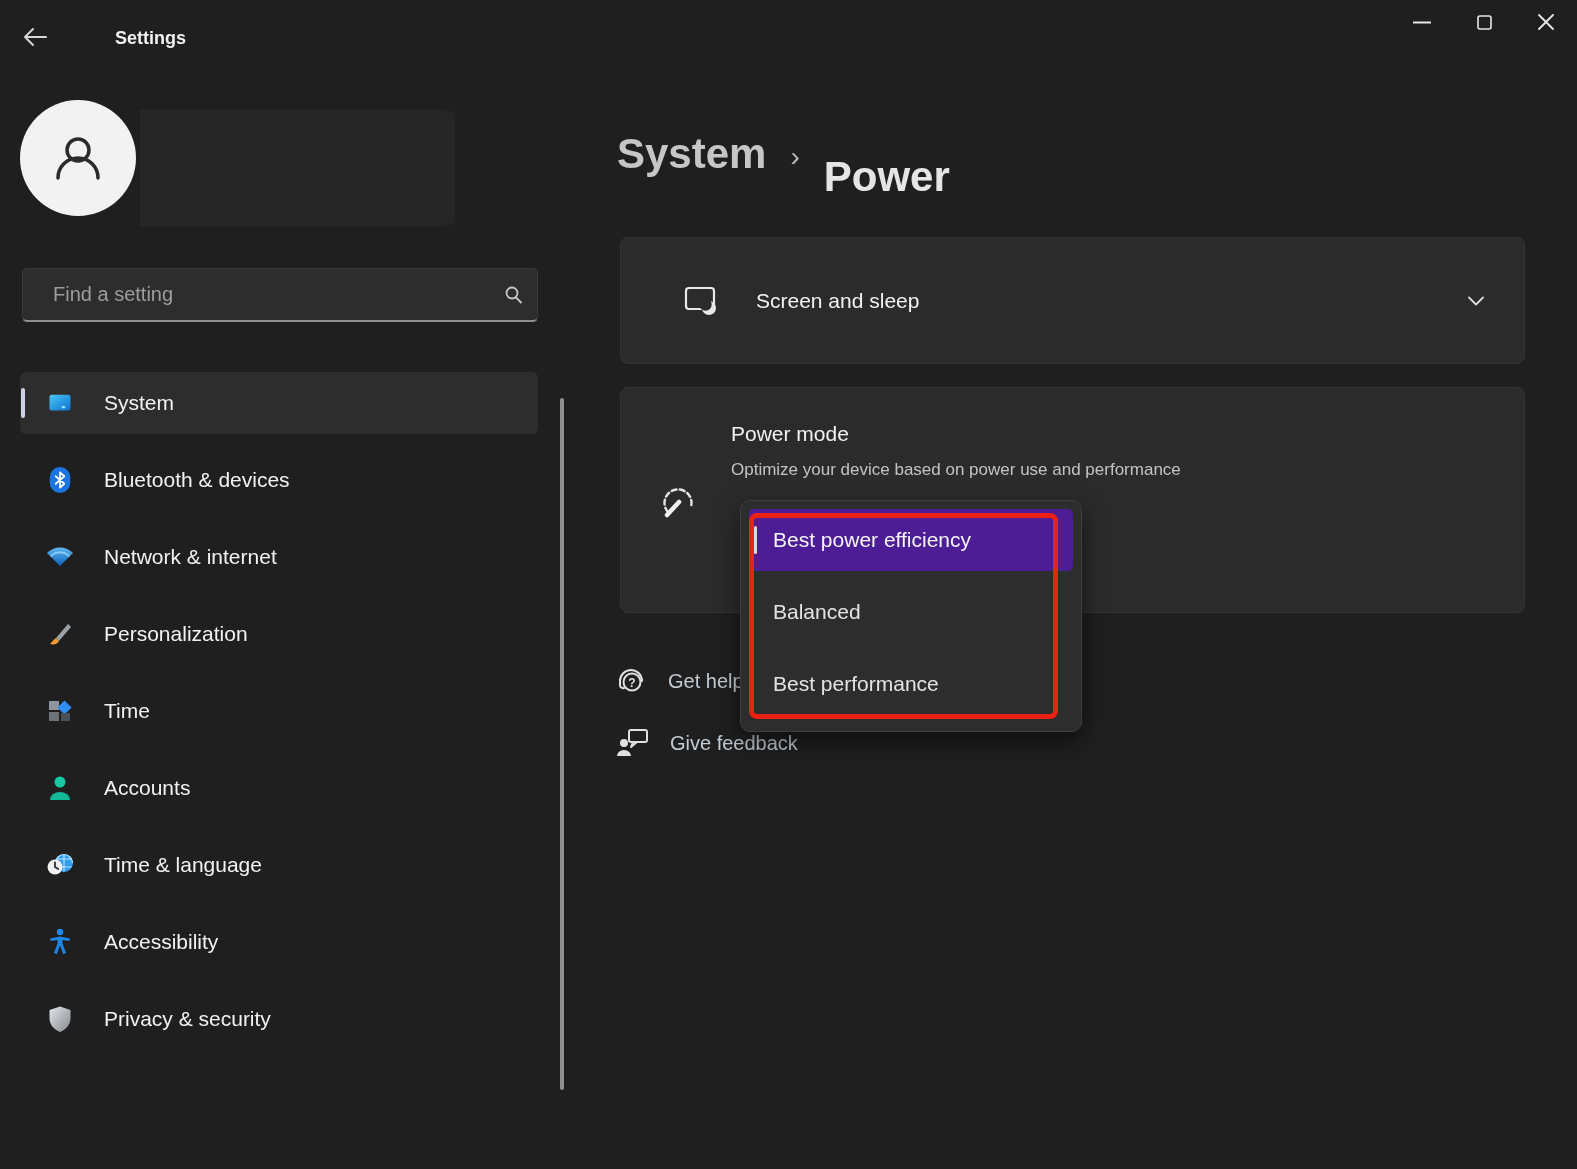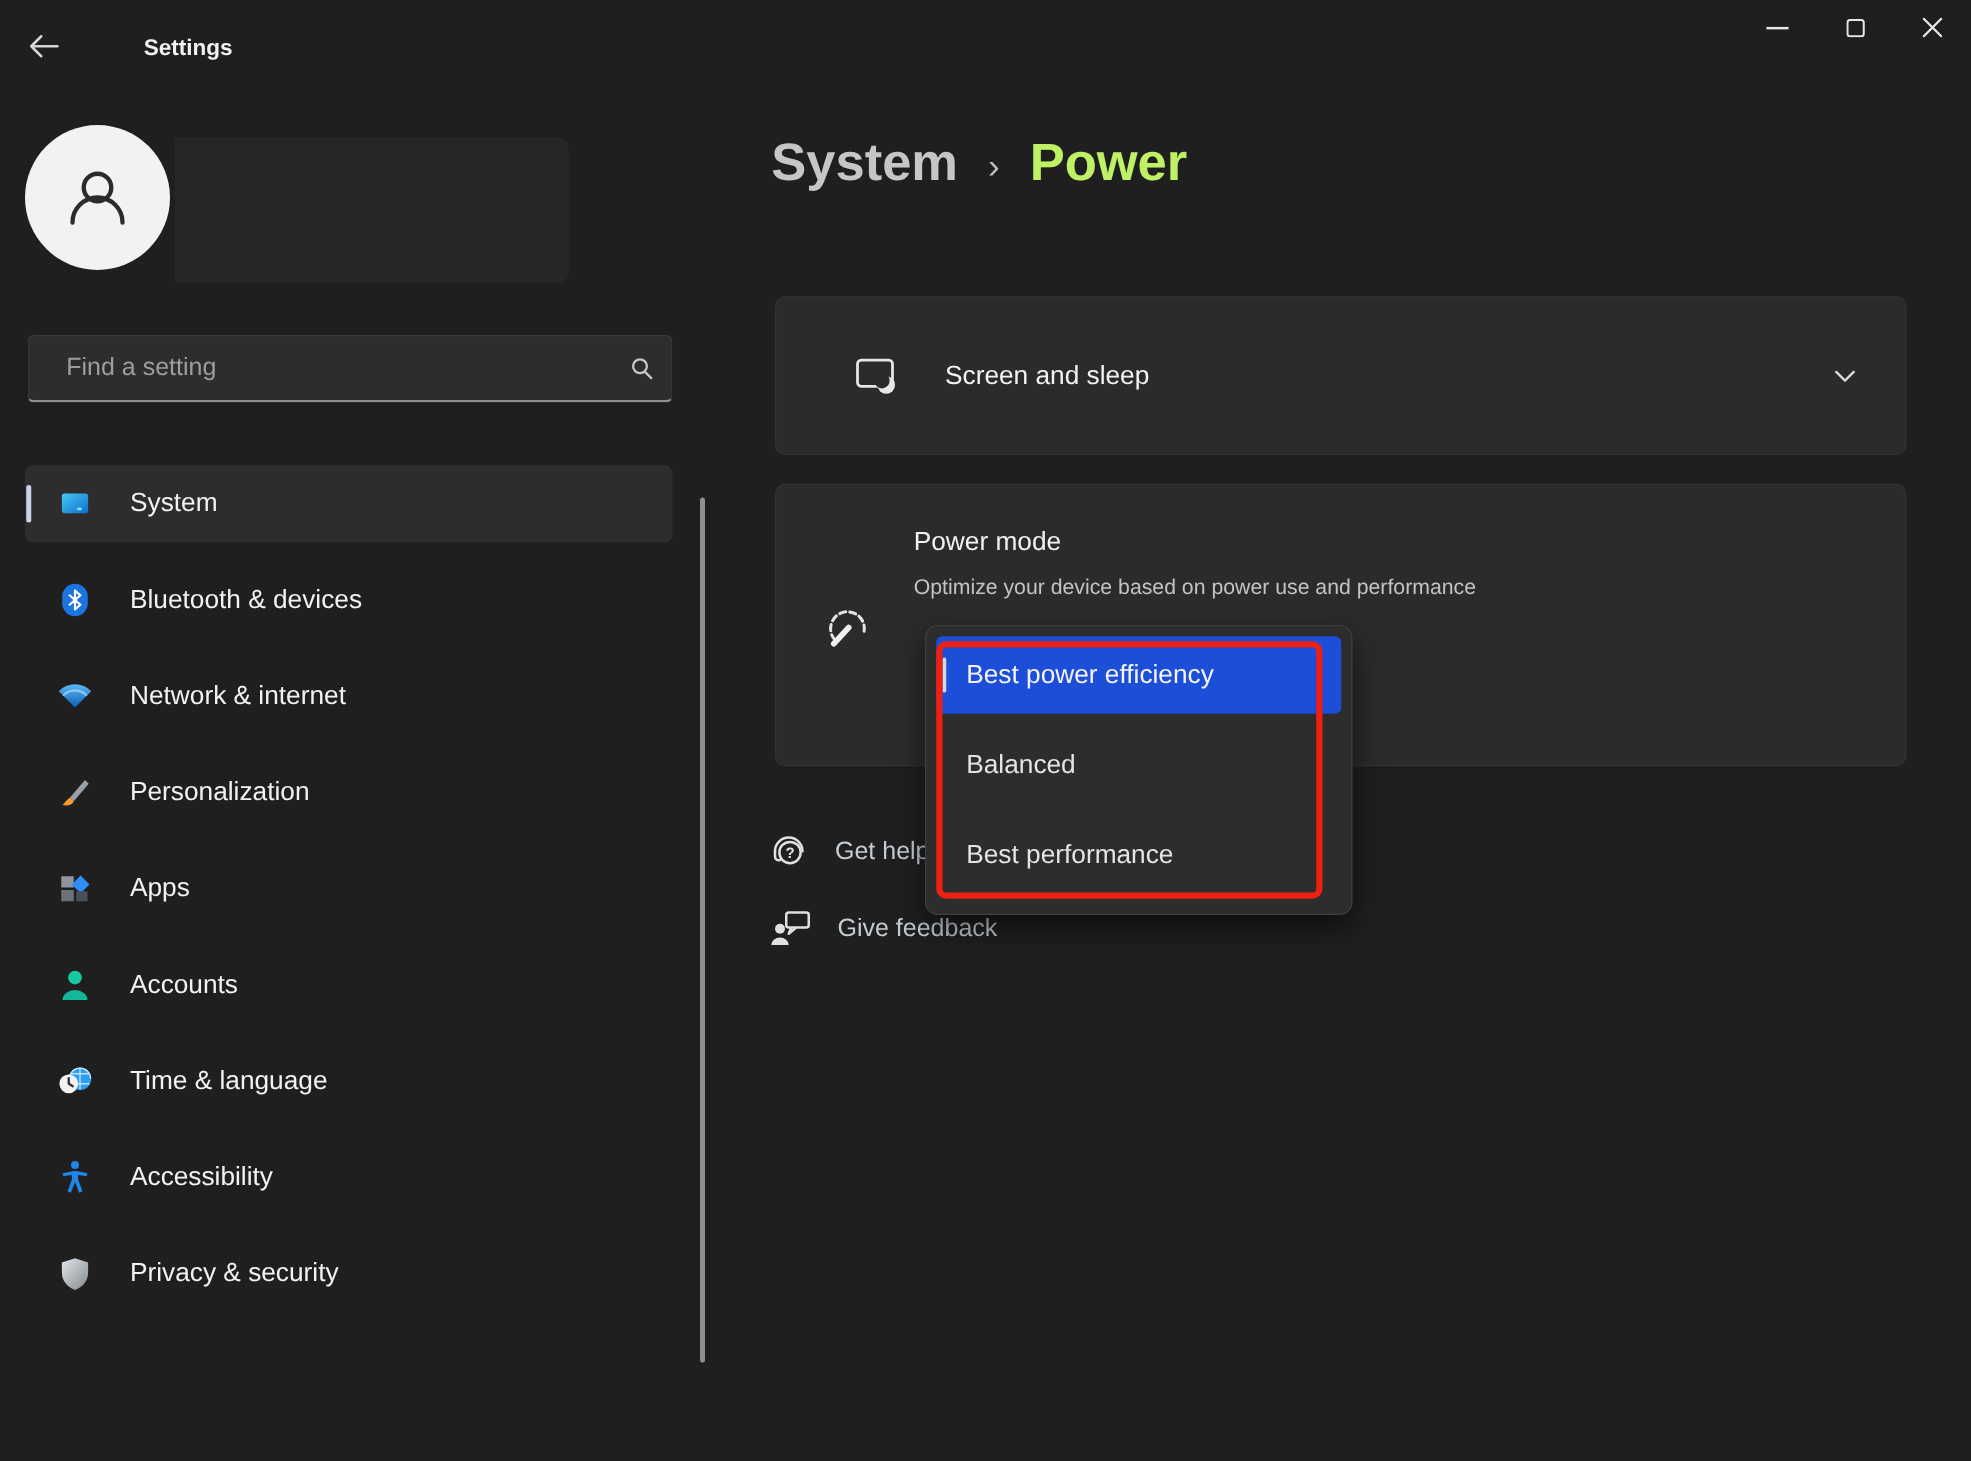--- a/index.html
+++ b/index.html
@@ -68,21 +68,21 @@
   }
 
   
   .breadcrumb {
     position:absolute; left:617px; top:106px;
     display:flex; align-items:center; gap:24px;
     font-size:42px; font-weight:600;
   }
   .crumb-parent { color:#c6c6c6; cursor:pointer; }
   .crumb-sep { color:#bdbdbd; font-size:28px; font-weight:400; padding-top:6px; }
-  .crumb-current { color:#bef264; }
+  .crumb-current { color:#e5e5e5;margin-top:47px; }
 
   .card {
     position:absolute; left:620px; width:905px;
     background:#2b2b2b; border:1px solid #333333; border-radius:8px;padding-left:25px;
   }
   .card-screen-sleep { top:237px; height:127px; display:flex; align-items:center; }
   .css-icon { margin-left:38px; flex:0 0 36px; }
   .css-label { margin-left:36px; font-size:21px; color:#f2f2f2; flex:1; }
   .css-chevron { margin-right:40px; }
 
@@ -102,21 +102,21 @@
     position:absolute; left:740px; top:500px; width:342px; height:232px;
     background:#2d2d2d; border:1px solid #3f3f3f; border-radius:10px;
     box-shadow:0 10px 24px rgba(0,0,0,.55); z-index:10; padding:8px;
   }
   .flyout-item {
     position:relative; height:62px; margin-bottom:10px; border-radius:5px;
     display:flex; align-items:center; padding-left:24px;
     font-size:21px; color:#e4e4e4; cursor:pointer;
   }
   .flyout-item:last-child { margin-bottom:0; }
-  .flyout-item.highlighted { background:#1d4ed8; color:#f5f5f5; }
+  .flyout-item.highlighted { background:#4c1d95; color:#f5f5f5; }
   .flyout-item.highlighted::before {
     content:""; position:absolute; left:5px; top:17px; width:3px; height:28px;
     background:#d8d8d8; border-radius:2px;
   }
 
   .annotation-box {
     position:absolute; left:749px; top:513px; width:309px; height:206px;
     border:5px solid #ec2114; border-radius:8px; z-index:11; pointer-events:none;
   }
 
@@ -235,21 +235,21 @@
 
   <div class="nav-item">
     <span class="nav-icon">
       <svg width="28" height="28" viewBox="0 0 28 28">
         <rect x="3" y="4" width="10" height="9" fill="#8f959d"></rect>
         <rect x="3" y="15" width="10" height="9" fill="#6d7279"></rect>
         <rect x="13.5" y="5.5" width="10" height="10" transform="rotate(45 18.5 10.5)" fill="#2f8ef5"></rect>
         <rect x="15" y="16" width="9" height="8" fill="#4a5058"></rect>
       </svg>
     </span>
-    <span class="nav-label">Apps</span>
+    <span class="nav-label">Time</span>
   </div>
 
   <div class="nav-item">
     <span class="nav-icon">
       <svg width="26" height="28" viewBox="0 0 26 28">
         <circle cx="13" cy="8" r="5.5" fill="#17c8a3"></circle>
         <path d="M3 26 a10 8 0 0 1 20 0 z" fill="#12b899"></path>
       </svg>
     </span>
     <span class="nav-label">Accounts</span>

